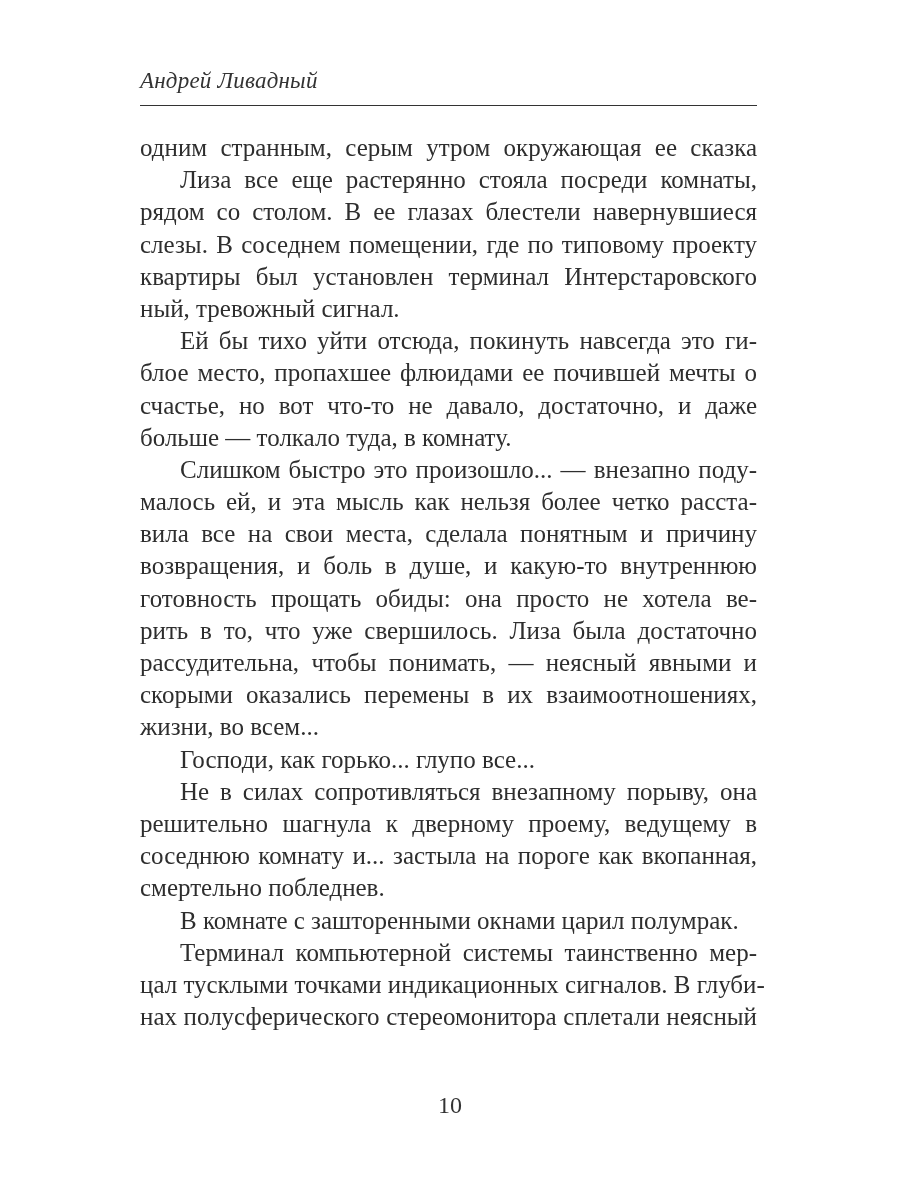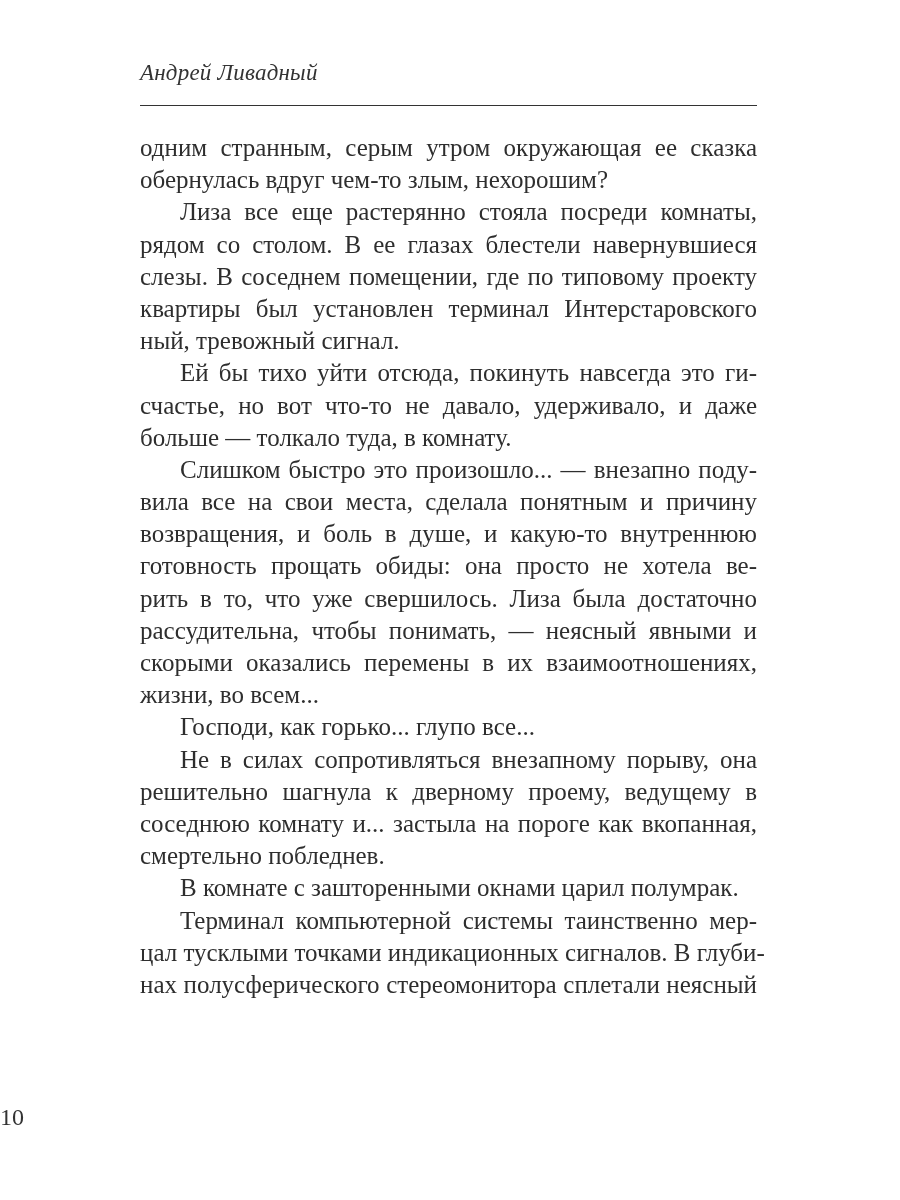--- a/index.html
+++ b/index.html
@@ -6,21 +6,21 @@
     body {
       width: 900px; height: 1200px;
       background: #ffffff;
       color: #2b2b2b;
       font-family: "DejaVu Serif", "Liberation Serif", serif;
       position: relative;
       overflow: hidden;
     }
     .running-head {
       position: absolute;
-      left: 140px; top: 60px;
+      left: 140px; top: 68px;
       font-family: "Liberation Serif", serif;
       font-style: italic;
       font-size: 23px;
       color: #333;
       letter-spacing: 0.2px;
     }
     .head-rule {
       position: absolute;
       left: 140px; top: 105px;
       width: 617px; height: 0;
@@ -41,45 +41,45 @@
       white-space: nowrap;
       text-align: justify;
       text-align-last: justify;
     }
     .line.last { text-align-last: left; }
     .line.indent { padding-left: 40px; }
     .page-number {
       position: absolute;
       left: 0; width: 900px;
       top: 1092px;
-      text-align: left;
+      text-align: center;
       font-family: "Liberation Serif", serif;
       font-size: 24px;
       color: #333;
-      margin-top: 12px;
     }
   </style>
 </head>
 <body>
 
 <div class="running-head">Андрей Ливадный</div>
 <div class="head-rule"></div>
 
 <div class="text-block" id="text-block">
     <span class="line">одним странным, серым утром окружающая ее сказка</span>
-    <span class="line last">обернулась вдруг чем-то злым, нехорошим?</span>
     <span class="line indent">Лиза все еще растерянно стояла посреди комнаты,</span>
     <span class="line">рядом со столом. В ее глазах блестели навернувшиеся</span>
     <span class="line">слезы. В соседнем помещении, где по типовому проекту</span>
     <span class="line">квартиры был установлен терминал Интерстаровского</span>
     <span class="line last">ный, тревожный сигнал.</span>
     <span class="line indent">Ей бы тихо уйти отсюда, покинуть навсегда это ги-</span>
-    <span class="line">счастье, но вот что-то не давало, удерживало, и даже</span>
+    <span class="line">блое место, пропахшее флюидами ее почившей мечты о</span>
+    <span class="line">счастье, но вот что-то не давало, достаточно, и даже</span>
     <span class="line last">больше — толкало туда, в комнату.</span>
     <span class="line indent">Слишком быстро это произошло... — внезапно поду-</span>
+    <span class="line">малось ей, и эта мысль как нельзя более четко расста-</span>
     <span class="line">вила все на свои места, сделала понятным и причину</span>
     <span class="line">возвращения, и боль в душе, и какую-то внутреннюю</span>
     <span class="line">готовность прощать обиды: она просто не хотела ве-</span>
     <span class="line">рить в то, что уже свершилось. Лиза была достаточно</span>
     <span class="line">рассудительна, чтобы понимать, — неясный явными и</span>
     <span class="line">скорыми оказались перемены в их взаимоотношениях,</span>
     <span class="line last">жизни, во всем...</span>
     <span class="line indent last">Господи, как горько... глупо все...</span>
     <span class="line indent">Не в силах сопротивляться внезапному порыву, она</span>
     <span class="line">решительно шагнула к дверному проему, ведущему в</span>

